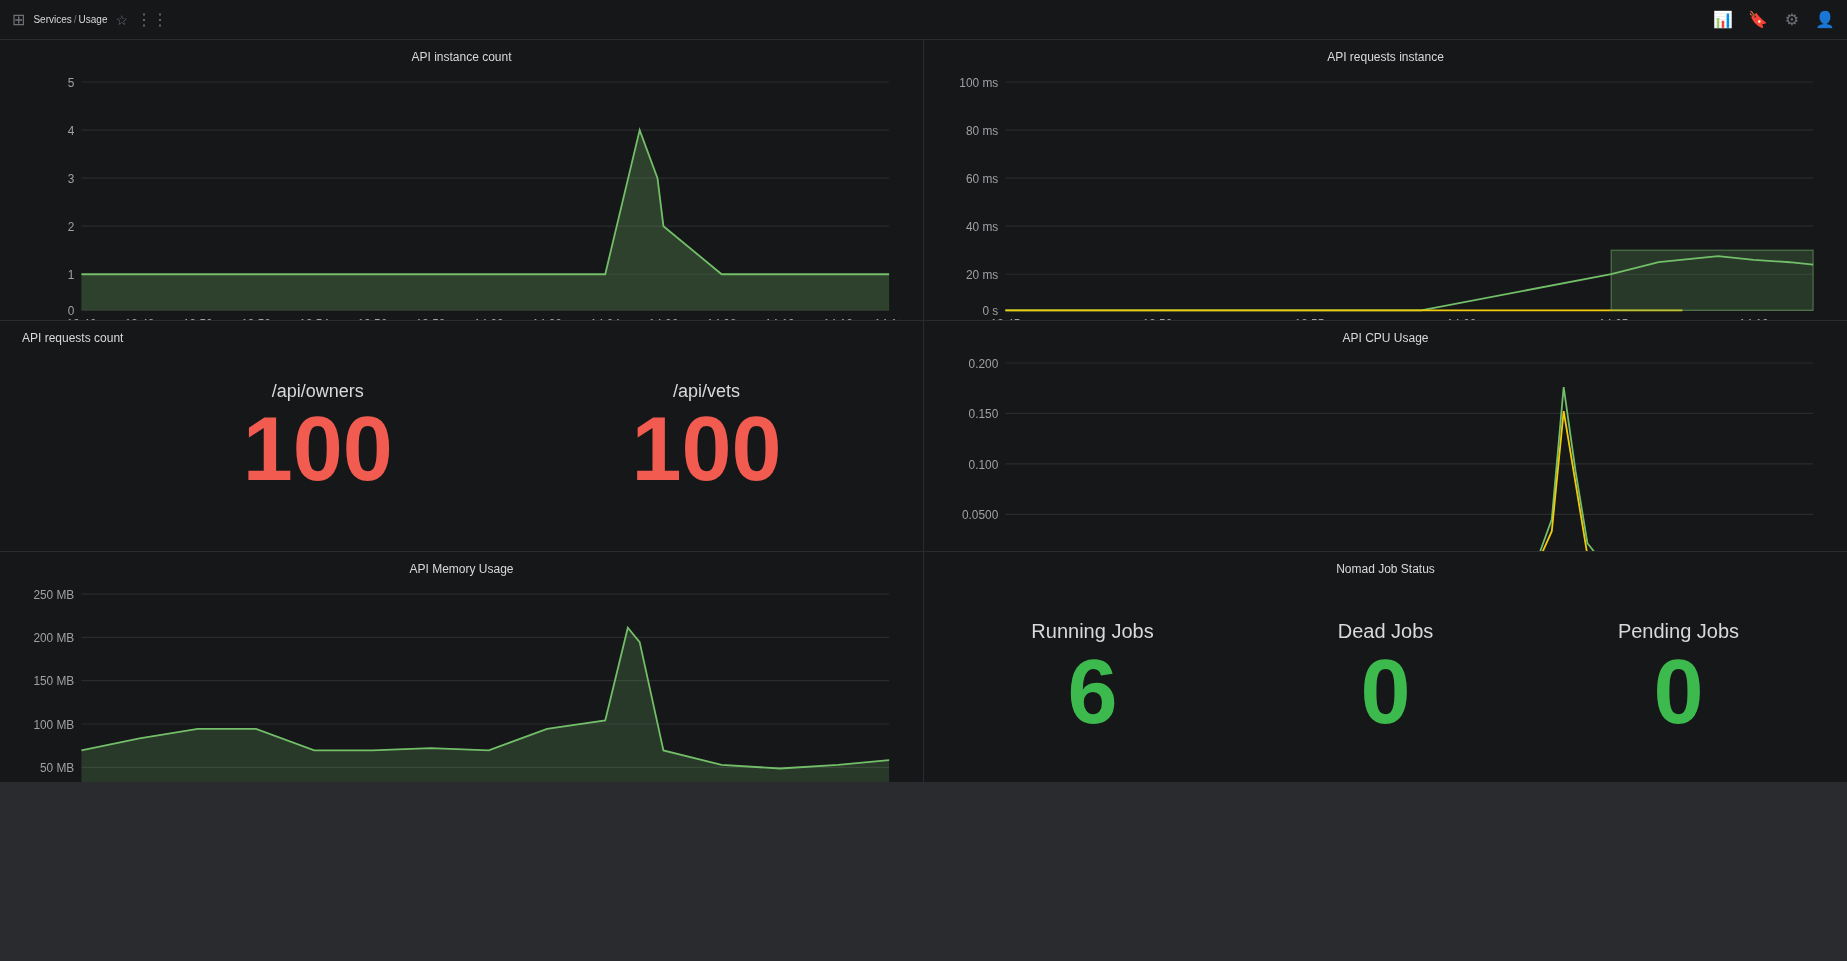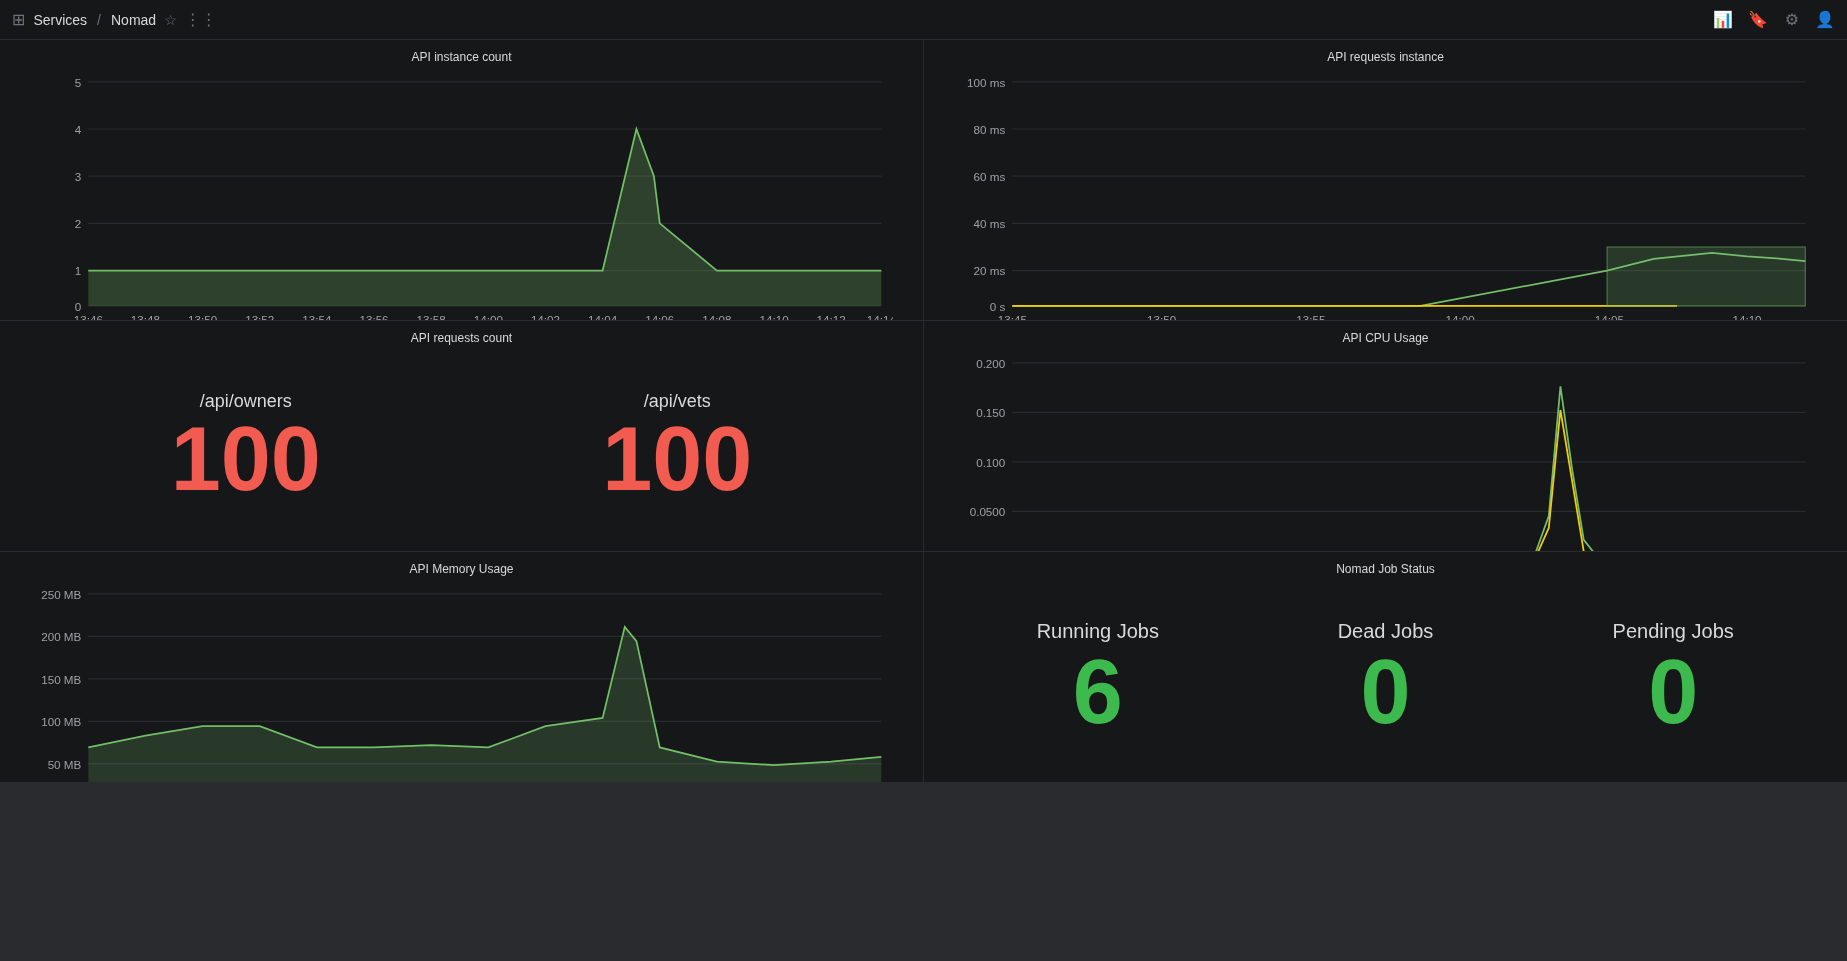--- a/index.html
+++ b/index.html
@@ -28,60 +28,60 @@
     }
     .topbar-right {
       display: flex;
       align-items: center;
       gap: 16px;
     }
     .grid-icon { color: #6e7278; font-size: 16px; }
     .breadcrumb {
       display: flex;
       align-items: center;
-      gap: 10px;
-      font-size: 14px;
+      gap: 2px;
+      font-size: 10px;
       color: #d8d9da;
     }
     .breadcrumb-sep { color: #6e7278; }
     .star-icon, .share-icon { color: #6e7278; font-size: 14px; cursor: pointer; }
     .topbar-icon { color: #6e7278; font-size: 16px; cursor: pointer; }
 
     .dashboard {
       display: grid;
       grid-template-columns: 1fr 1fr;
       grid-template-rows: 280px 230px 230px;
       gap: 1px;
       background: #2a2b2e;
       height: calc(961px - 40px);
     }
     .panel {
       background: #161719;
-      padding: 10px 30px 8px;
+      padding: 10px 22px 8px;
       display: flex;
       flex-direction: column;
       position: relative;
       overflow: hidden;
     }
     .panel-title {
       text-align: center;
       font-size: 12px;
       color: #d8d9da;
       margin-bottom: 6px;
       font-weight: 400;
     }
     .chart-area {
       flex: 1;
       position: relative;
     }
 
     
     .stat-panel {
       display: flex;
-      flex-direction: column;
+      flex-direction: row;
     }
     .stat-grid {
       flex: 1;
       display: grid;
       grid-template-columns: 1fr 1fr;
       gap: 0;
     }
     .stat-item {
       display: flex;
       flex-direction: column;
@@ -150,21 +150,21 @@
 </head>
 <body>
 
 <div class="topbar">
   <div class="topbar-left">
     <span class="grid-icon">⊞</span>
     <div class="breadcrumb">
 
       <span>Services</span>
       <span class="breadcrumb-sep">/</span>
-      <span>Nomad</span>
+      <span>Usage</span>
     </div>
     <span class="star-icon">☆</span>
     <span class="share-icon" style="font-size:16px;">⋮⋮</span>
   </div>
   <div class="topbar-right">
     <span class="topbar-icon">📊</span>
     <span class="topbar-icon">🔖</span>
     <span class="topbar-icon">⚙</span>
     <span class="topbar-icon">👤</span>
   </div>

